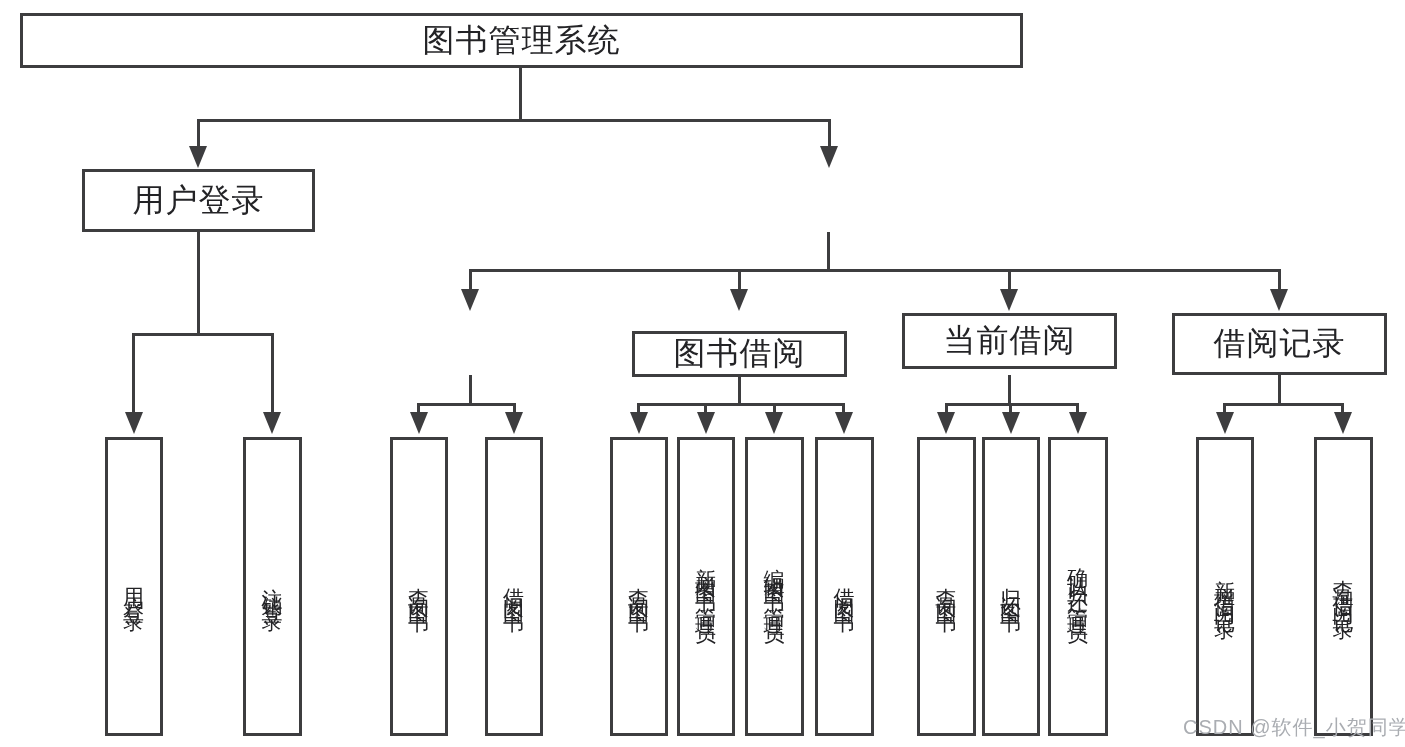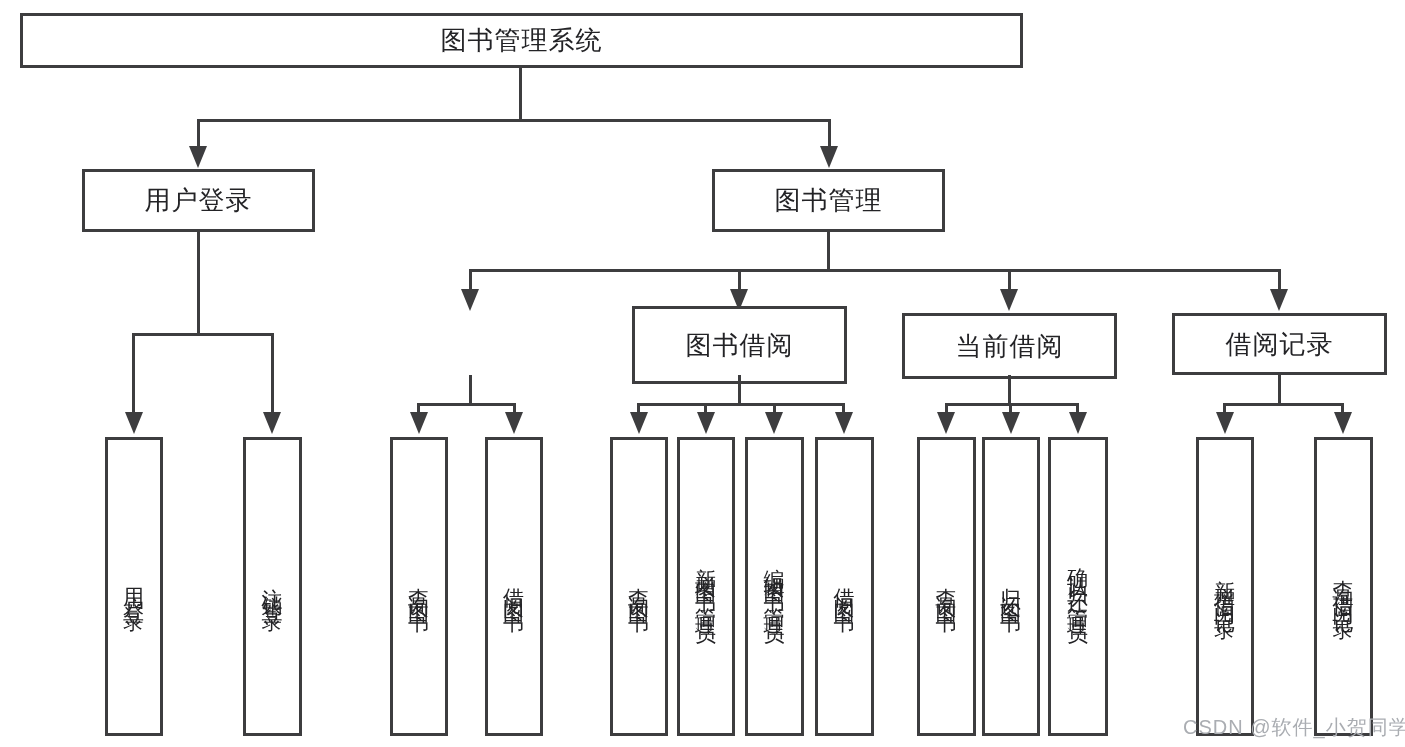--- a/index.html
+++ b/index.html
@@ -16,21 +16,21 @@
     font-family:"Liberation Sans","DejaVu Sans",sans-serif;
     overflow:hidden;
   }
   
   .hnode{
     position:absolute;
     box-sizing:border-box;
     border:3px solid var(--line);
     background:#fff;
     display:flex;align-items:center;justify-content:center;
-    font-size:26px;
+    font-size:32px;
     color:var(--text);
     letter-spacing:1px;
     white-space:nowrap;
   }
   
   .leaf{
     position:absolute;
     top:437px;height:299px;
     box-sizing:border-box;
     border:3px solid var(--line);
@@ -71,42 +71,41 @@
   <div class="hnode" style="left:20px;top:13px;width:1003px;height:55px">图书管理系统</div>
 
   <div class="vline" style="left:519px;top:68px;height:53px"></div>
   <div class="hline" style="left:197px;top:119px;width:634px"></div>
   <div class="vline" style="left:197px;top:119px;height:30px"></div>
   <div class="arrow" style="left:189px;top:146px"></div>
   <div class="vline" style="left:828px;top:119px;height:30px"></div>
   <div class="arrow" style="left:820px;top:146px"></div>
 
   <div class="hnode" style="left:82px;top:169px;width:233px;height:63px">用户登录</div>
-  <div class="hnode" style="left:712px;top:169px;width:233px;height:63px">图书管理</div>
 
   <div class="vline" style="left:197px;top:232px;height:104px"></div>
   <div class="hline" style="left:132px;top:333px;width:141px"></div>
   <div class="vline" style="left:132px;top:333px;height:82px"></div>
   <div class="arrow" style="left:125px;top:412px"></div>
   <div class="vline" style="left:271px;top:333px;height:82px"></div>
   <div class="arrow" style="left:263px;top:412px"></div>
 
   <div class="vline" style="left:827px;top:232px;height:40px"></div>
   <div class="hline" style="left:469px;top:269px;width:812px"></div>
   <div class="vline" style="left:469px;top:269px;height:24px"></div>
   <div class="arrow" style="left:461px;top:289px"></div>
   <div class="vline" style="left:738px;top:269px;height:24px"></div>
   <div class="arrow" style="left:730px;top:289px"></div>
   <div class="vline" style="left:1008px;top:269px;height:24px"></div>
   <div class="arrow" style="left:1000px;top:289px"></div>
   <div class="vline" style="left:1278px;top:269px;height:24px"></div>
   <div class="arrow" style="left:1270px;top:289px"></div>
 
-  <div class="hnode" style="left:632px;top:306px;width:215px;height:78px">图书借阅</div>
-  <div class="hnode" style="left:902px;top:313px;width:215px;height:66px">当前借阅</div>
+  <div class="hnode" style="left:632px;top:331px;width:215px;height:46px">图书借阅</div>
+  <div class="hnode" style="left:902px;top:313px;width:215px;height:56px">当前借阅</div>
   <div class="hnode" style="left:1172px;top:313px;width:215px;height:62px">借阅记录</div>
 
   <div class="vline" style="left:469px;top:375px;height:31px"></div>
   <div class="hline" style="left:417px;top:403px;width:99px"></div>
   <div class="vline" style="left:417px;top:403px;height:14px"></div>
   <div class="arrow" style="left:410px;top:412px"></div>
   <div class="vline" style="left:513px;top:403px;height:14px"></div>
   <div class="arrow" style="left:505px;top:412px"></div>
 
   <div class="vline" style="left:738px;top:375px;height:31px"></div>

